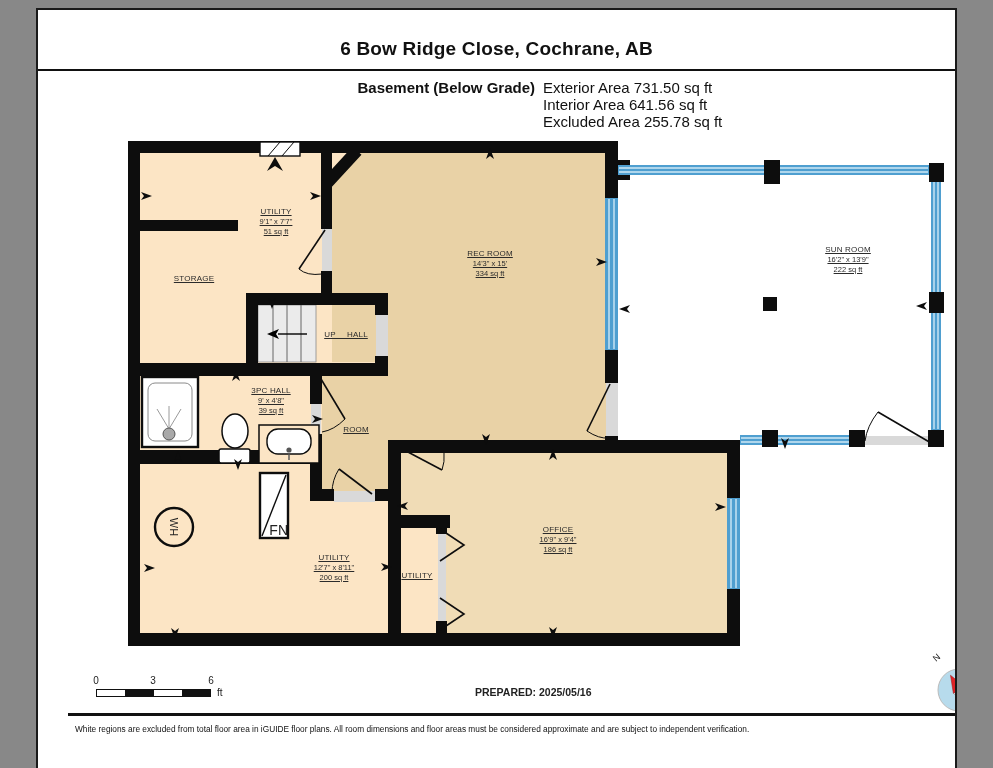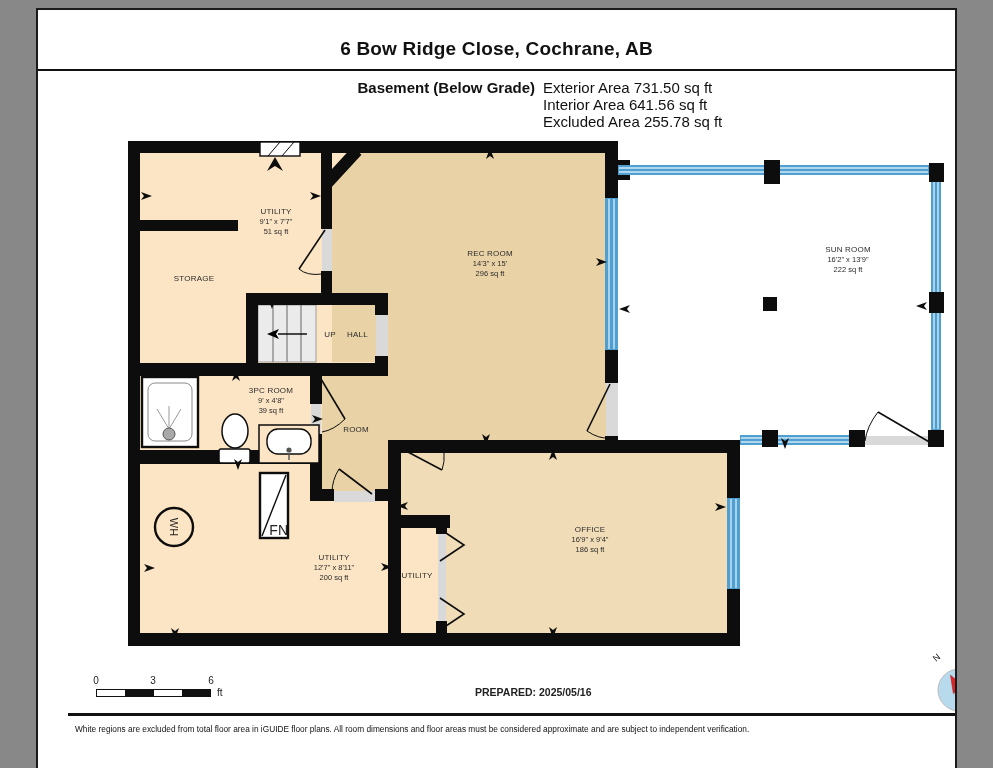--- a/index.html
+++ b/index.html
@@ -15,21 +15,21 @@
   }
   .title-rule{position:absolute;left:0;top:59px;width:100%;height:2px;background:#111;}
   .floor-name{
     position:absolute;left:0;top:69px;width:497px;text-align:right;
     font-size:15px;font-weight:bold;
   }
   .area-lines{position:absolute;left:505px;top:69px;font-size:15px;line-height:17px;}
   .plan-svg{position:absolute;left:0;top:0;}
   .plan-label{
     position:absolute;transform:translateX(-50%);text-align:center;
-    font-size:8px;line-height:10px;color:#2b2b2b;white-space:nowrap;letter-spacing:.2px;
+    font-size:8px;line-height:10px;color:#2b2b2b;white-space:nowrap;letter-spacing:.2px;text-decoration:underline;
   }
   .plan-label .sub{font-size:7.5px;letter-spacing:0;}
   .label-up-hall{word-spacing:9px;}
   .scale-bar{position:absolute;left:50px;top:665px;width:160px;font-size:10px;color:#222;}
   .scale-ticks{position:relative;height:12px;}
   .scale-ticks span{position:absolute;transform:translateX(-50%);}
   .scale-strip{
     position:absolute;left:8px;top:14px;width:115px;height:8px;
     border:1px solid #111;display:flex;
   }
@@ -253,47 +253,47 @@
     <div>UTILITY</div>
     <div class="sub">9'1" x 7'7"</div>
     <div class="sub">51 sq ft</div>
   </div>
   <div class="plan-label" style="left:156px;top:264px">
     <div>STORAGE</div>
   </div>
   <div class="plan-label" style="left:452px;top:239px">
     <div>REC ROOM</div>
     <div class="sub">14'3" x 15'</div>
-    <div class="sub">296 sq ft</div>
+    <div class="sub">334 sq ft</div>
   </div>
   <div class="plan-label" style="left:810px;top:235px">
     <div>SUN ROOM</div>
     <div class="sub">16'2" x 13'9"</div>
     <div class="sub">222 sq ft</div>
   </div>
   <div class="plan-label label-up-hall" style="left:308px;top:320px">
     <div>UP HALL</div>
   </div>
   <div class="plan-label" style="left:233px;top:376px">
-    <div>3PC ROOM</div>
+    <div>3PC HALL</div>
     <div class="sub">9' x 4'8"</div>
     <div class="sub">39 sq ft</div>
   </div>
   <div class="plan-label" style="left:318px;top:415px">
     <div>ROOM</div>
   </div>
   <div class="plan-label" style="left:296px;top:543px">
     <div>UTILITY</div>
     <div class="sub">12'7" x 8'11"</div>
     <div class="sub">200 sq ft</div>
   </div>
   <div class="plan-label" style="left:379px;top:561px">
     <div>UTILITY</div>
   </div>
-  <div class="plan-label" style="left:552px;top:515px">
+  <div class="plan-label" style="left:520px;top:515px">
     <div>OFFICE</div>
     <div class="sub">16'9" x 9'4"</div>
     <div class="sub">186 sq ft</div>
   </div>
 
   <div class="scale-bar">
     <div class="scale-ticks">
       <span style="left:8px">0</span>
       <span style="left:65px">3</span>
       <span style="left:123px">6</span>

